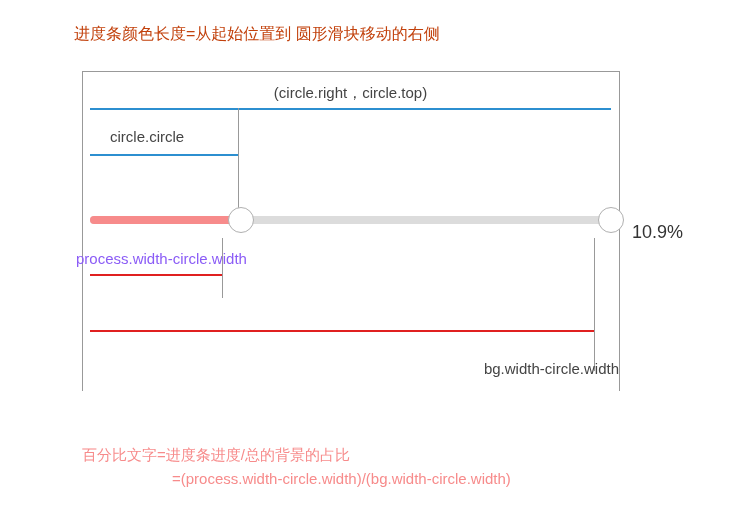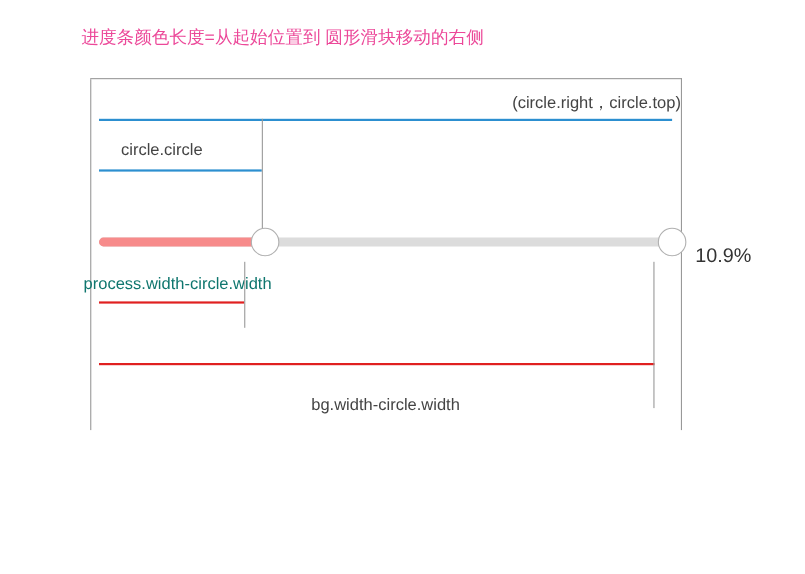--- a/index.html
+++ b/index.html
@@ -10,21 +10,21 @@
       font-family: Arial, "Microsoft YaHei", sans-serif;
       position: relative;
     }
     .wrap {
       position: absolute;
       left: 74px;
       top: 24px;
       width: 620px;
     }
     .title-top {
-      color: #ec4899;
+      color: #c2410c;
       font-size: 16px;
       margin-bottom: 26px;
     }
     .diagram-frame {
       position: relative;
       height: 320px;
       border: 1px solid #999;
       border-left: none;
       border-bottom: none;
       width: 538px;
@@ -33,21 +33,21 @@
     .frame-left-line {
       position: absolute;
       left: 0; top: 0; bottom: 0;
       width: 0;
       border-left: 1px solid #999;
     }
     .label-circle-top {
       position: absolute;
       top: 12px;
       left: 0; right: 0;
-      text-align: right;
+      text-align: center;
       font-size: 15px;
       color: #444;
     }
     .bar-blue-full {
       position: absolute;
       top: 36px;
       left: 8px;
       right: 8px;
       height: 2px;
       background: #2c8fd0;
@@ -116,21 +116,21 @@
       left: 558px;
       top: 198px;
       font-size: 18px;
       color: #333;
     }
     .label-process-width {
       position: absolute;
       top: 178px;
       left: -6px;
       font-size: 15px;
-      color: #0f766e;
+      color: #8b5cf6;
     }
     .bar-red-partial {
       position: absolute;
       top: 202px;
       left: 8px;
       width: 132px;
       height: 2px;
       background: #e02020;
     }
     .vline-red-short {
@@ -154,21 +154,21 @@
       right: 24px;
       top: 166px;
       bottom: 20px;
       width: 0;
       border-left: 1px solid #999;
     }
     .label-bg-width {
       position: absolute;
       top: 288px;
       left: 0; right: 0;
-      text-align: center;
+      text-align: right;
       font-size: 15px;
       color: #444;
     }
     .formula-block {
       margin-top: 52px;
       margin-left: 8px;
       color: #f78b8b;
       font-size: 15px;
       line-height: 1.6;
     }
@@ -204,13 +204,17 @@
     <div class="vline-red-short"></div>
 
     <div class="bar-red-full"></div>
     <div class="vline-red-long"></div>
 
     <div class="label-bg-width">bg.width-circle.width</div>
   </div>
 
   <div class="percent-label">10.9%</div>
 
+  <div class="formula-block">
+    <div>百分比文字=进度条进度/总的背景的占比</div>
+    <div class="formula-line2">=(process.width-circle.width)/(bg.width-circle.width)</div>
+  </div>
 </div>
 
 </body></html>

